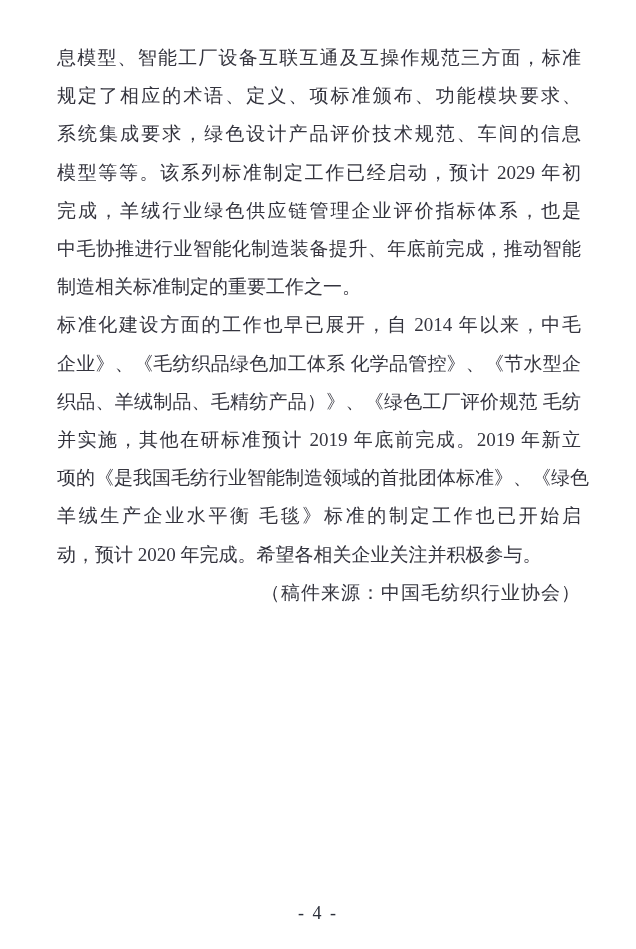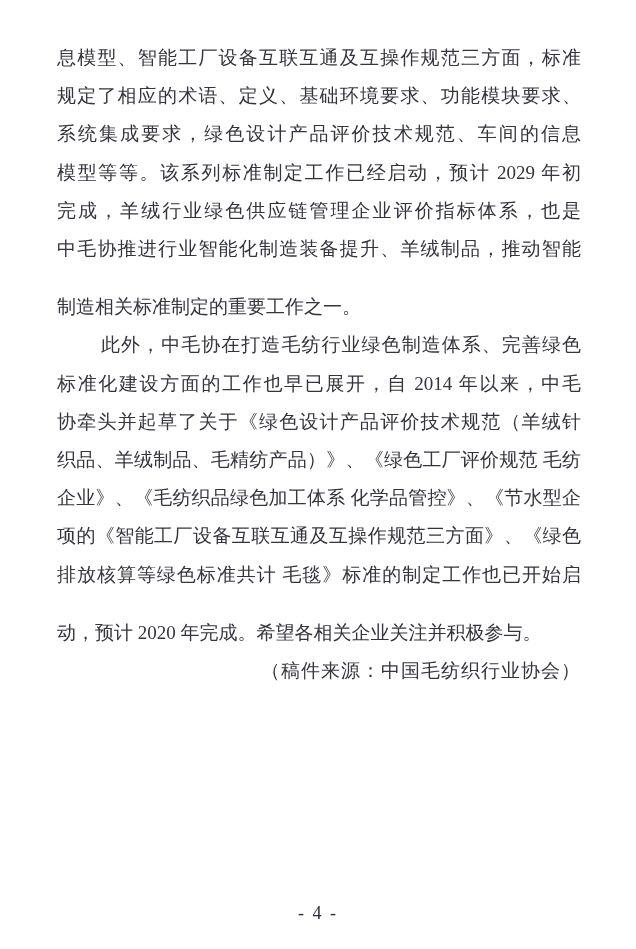--- a/index.html
+++ b/index.html
@@ -24,21 +24,20 @@
     color: #34343e;
   }
   .line {
     text-align: justify;
     text-align-last: justify;
     text-justify: inter-character;
     white-space: nowrap;
   }
   .line.para-end {
     text-align-last: left;
-    margin-top: 20px;
   }
   .line.para-start {
     padding-left: 44px;
   }
   .line.align-right {
     text-align: center;
     text-align-last: right;
     letter-spacing: 1px;
   }
   .page-number {
@@ -52,33 +51,32 @@
     letter-spacing: 2px;
   }
 </style>
 </head>
 <body>
 
 <div class="page">
   <div class="content">
 
     <div class="line">息模型、智能工厂设备互联互通及互操作规范三方面，标准</div>
-    <div class="line">规定了相应的术语、定义、基础环境要求、功能模块要求、</div>
+    <div class="line">规定了相应的术语、定义、项标准颁布、功能模块要求、</div>
     <div class="line">系统集成要求，绿色设计产品评价技术规范、车间的信息</div>
     <div class="line">模型等等。该系列标准制定工作已经启动，预计 2029 年初</div>
     <div class="line">完成，羊绒行业绿色供应链管理企业评价指标体系，也是</div>
-    <div class="line">中毛协推进行业智能化制造装备提升、羊绒制品，推动智能</div>
+    <div class="line">中毛协推进行业智能化制造装备提升、年底前完成，推动智能</div>
     <div class="line para-end">制造相关标准制定的重要工作之一。</div>
 
-    <div class="line para-start">此外，中毛协在打造毛纺行业绿色制造体系、完善绿色</div>
     <div class="line">标准化建设方面的工作也早已展开，自 2014 年以来，中毛</div>
-    <div class="line">协牵头并起草了关于《绿色设计产品评价技术规范（羊绒针</div>
+    <div class="line">企业》、《毛纺织品绿色加工体系 化学品管控》、《节水型企</div>
     <div class="line">织品、羊绒制品、毛精纺产品）》、《绿色工厂评价规范 毛纺</div>
-    <div class="line">企业》、《毛纺织品绿色加工体系 化学品管控》、《节水型企</div>
-    <div class="line">项的《智能工厂设备互联互通及互操作规范三方面》、《绿色</div>
-    <div class="line">排放核算等绿色标准共计 毛毯》标准的制定工作也已开始启</div>
+    <div class="line">并实施，其他在研标准预计 2019 年底前完成。2019 年新立</div>
+    <div class="line">项的《是我国毛纺行业智能制造领域的首批团体标准》、《绿色</div>
+    <div class="line">羊绒生产企业水平衡 毛毯》标准的制定工作也已开始启</div>
     <div class="line para-end">动，预计 2020 年完成。希望各相关企业关注并积极参与。</div>
 
     <div class="line align-right">（稿件来源：中国毛纺织行业协会）</div>
   </div>
 
   <div class="page-number">- 4 -</div>
 </div>
 
 </body></html>

